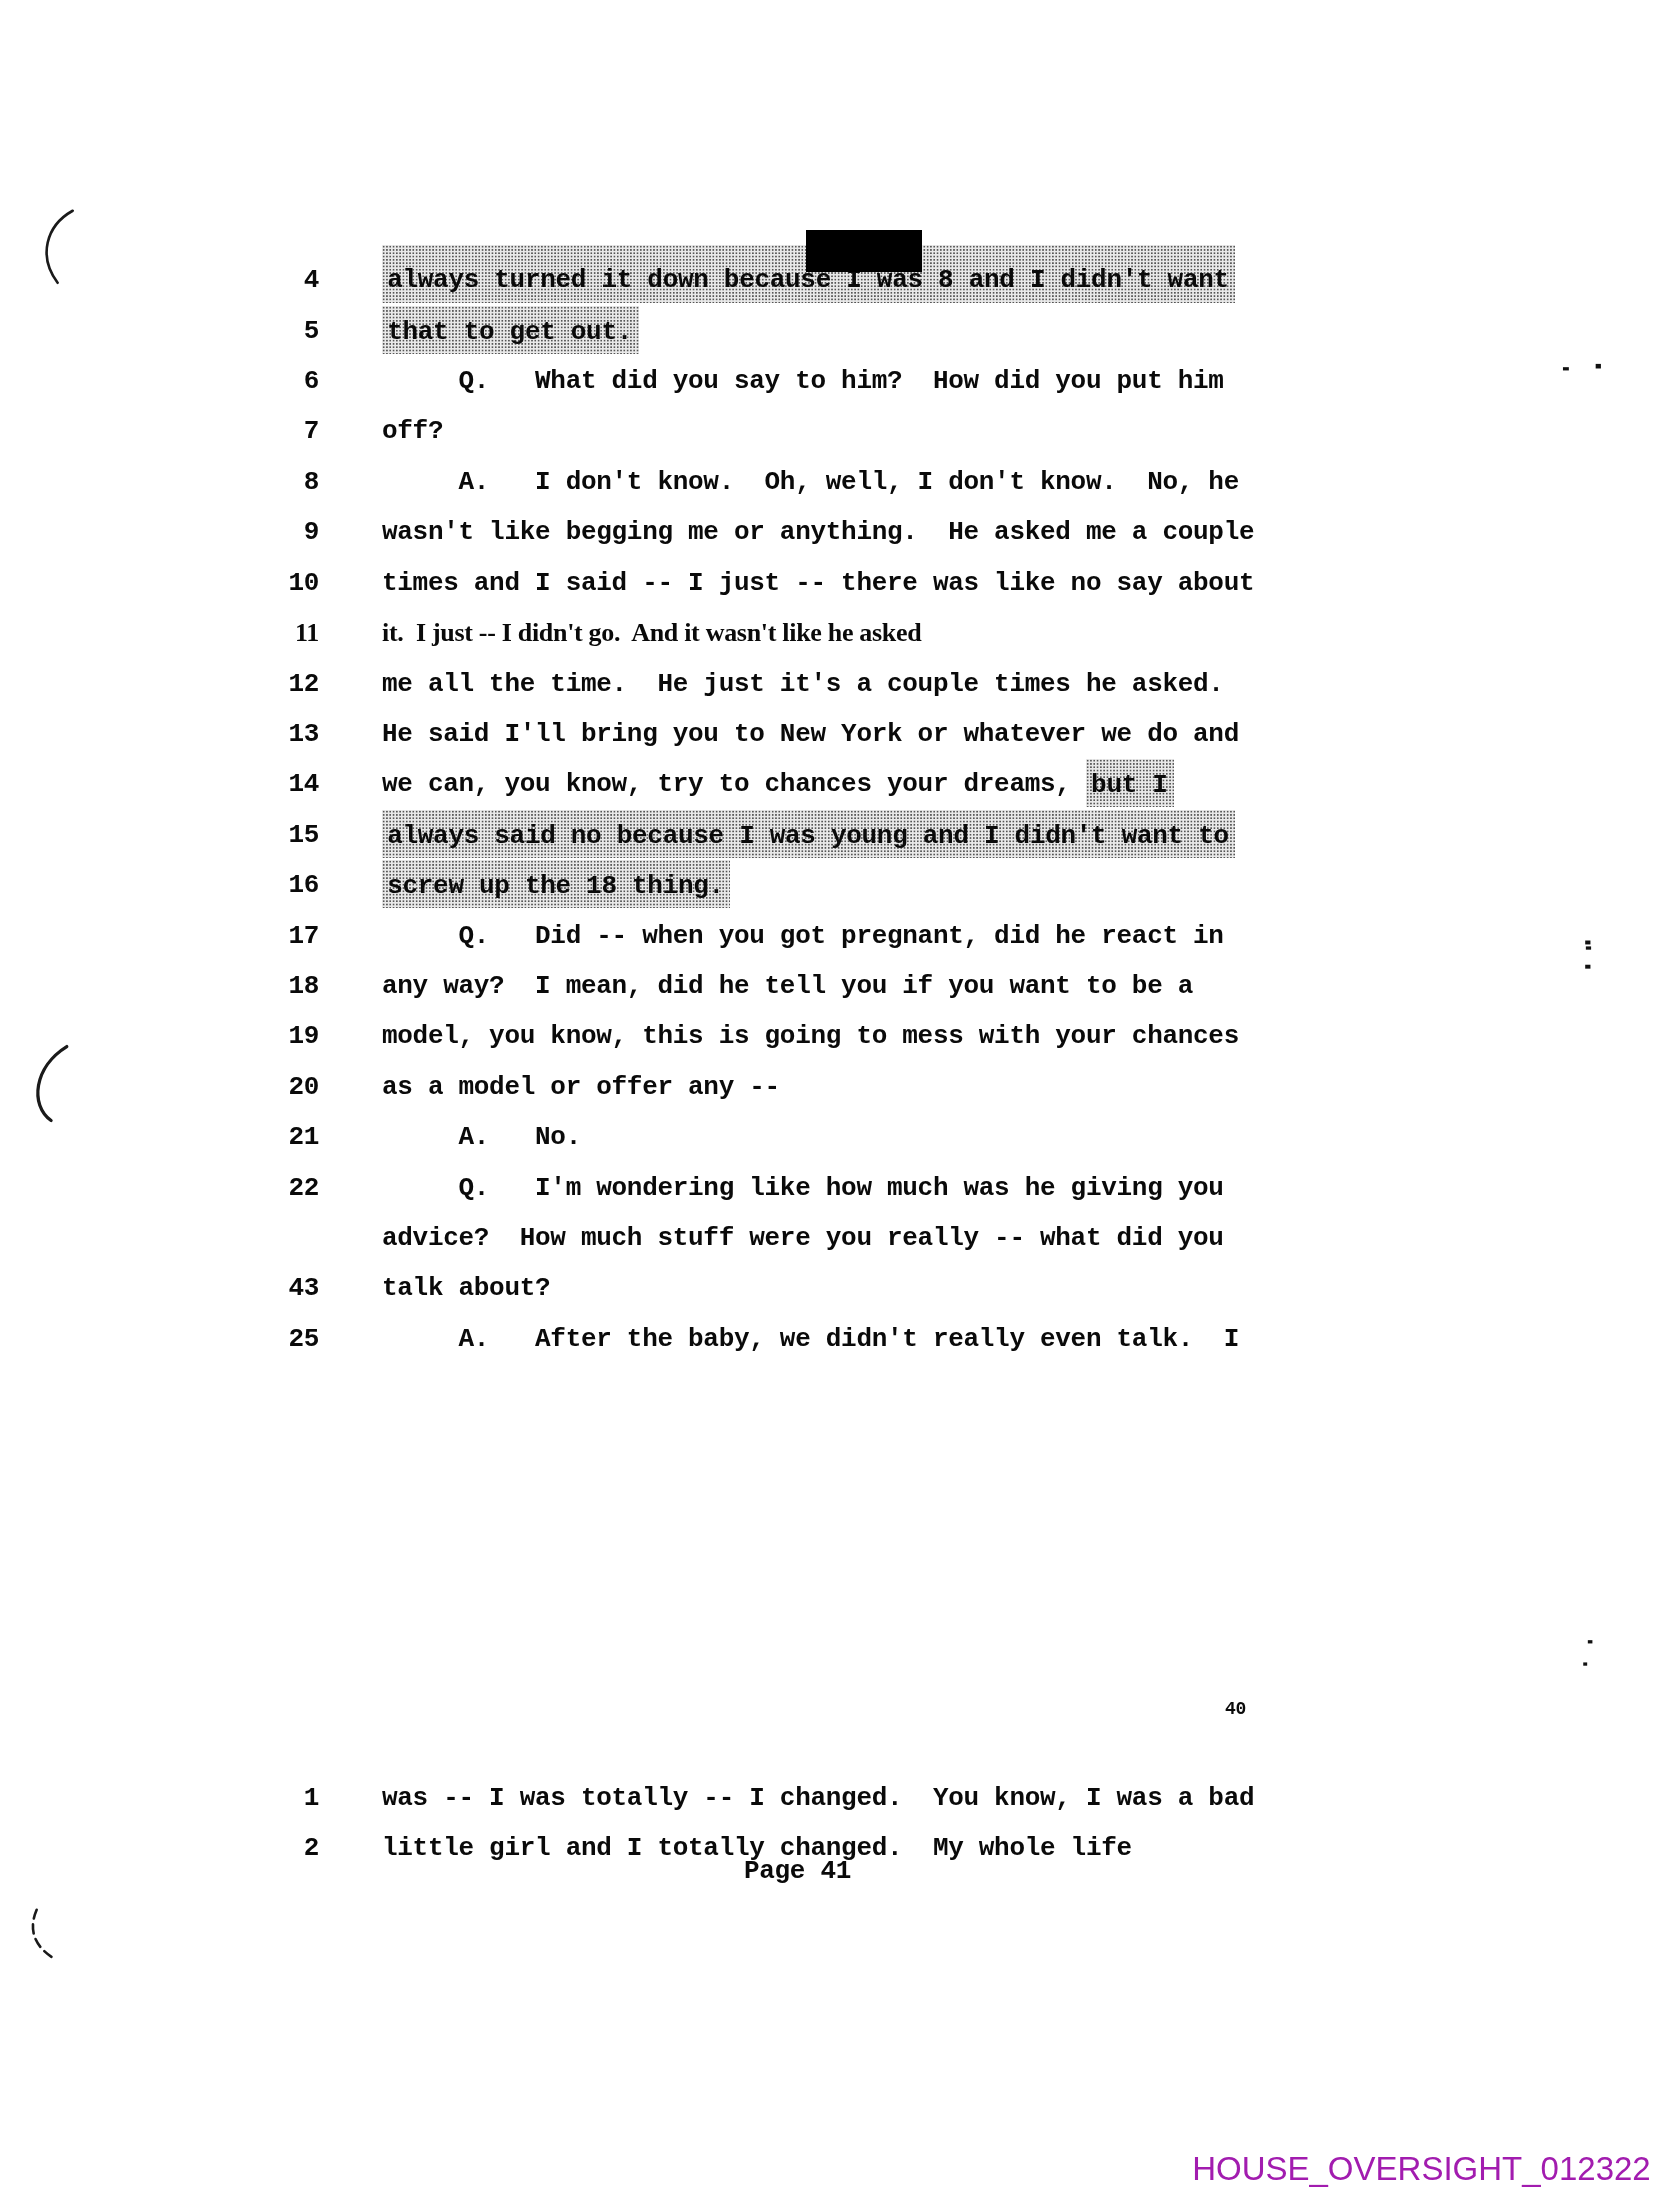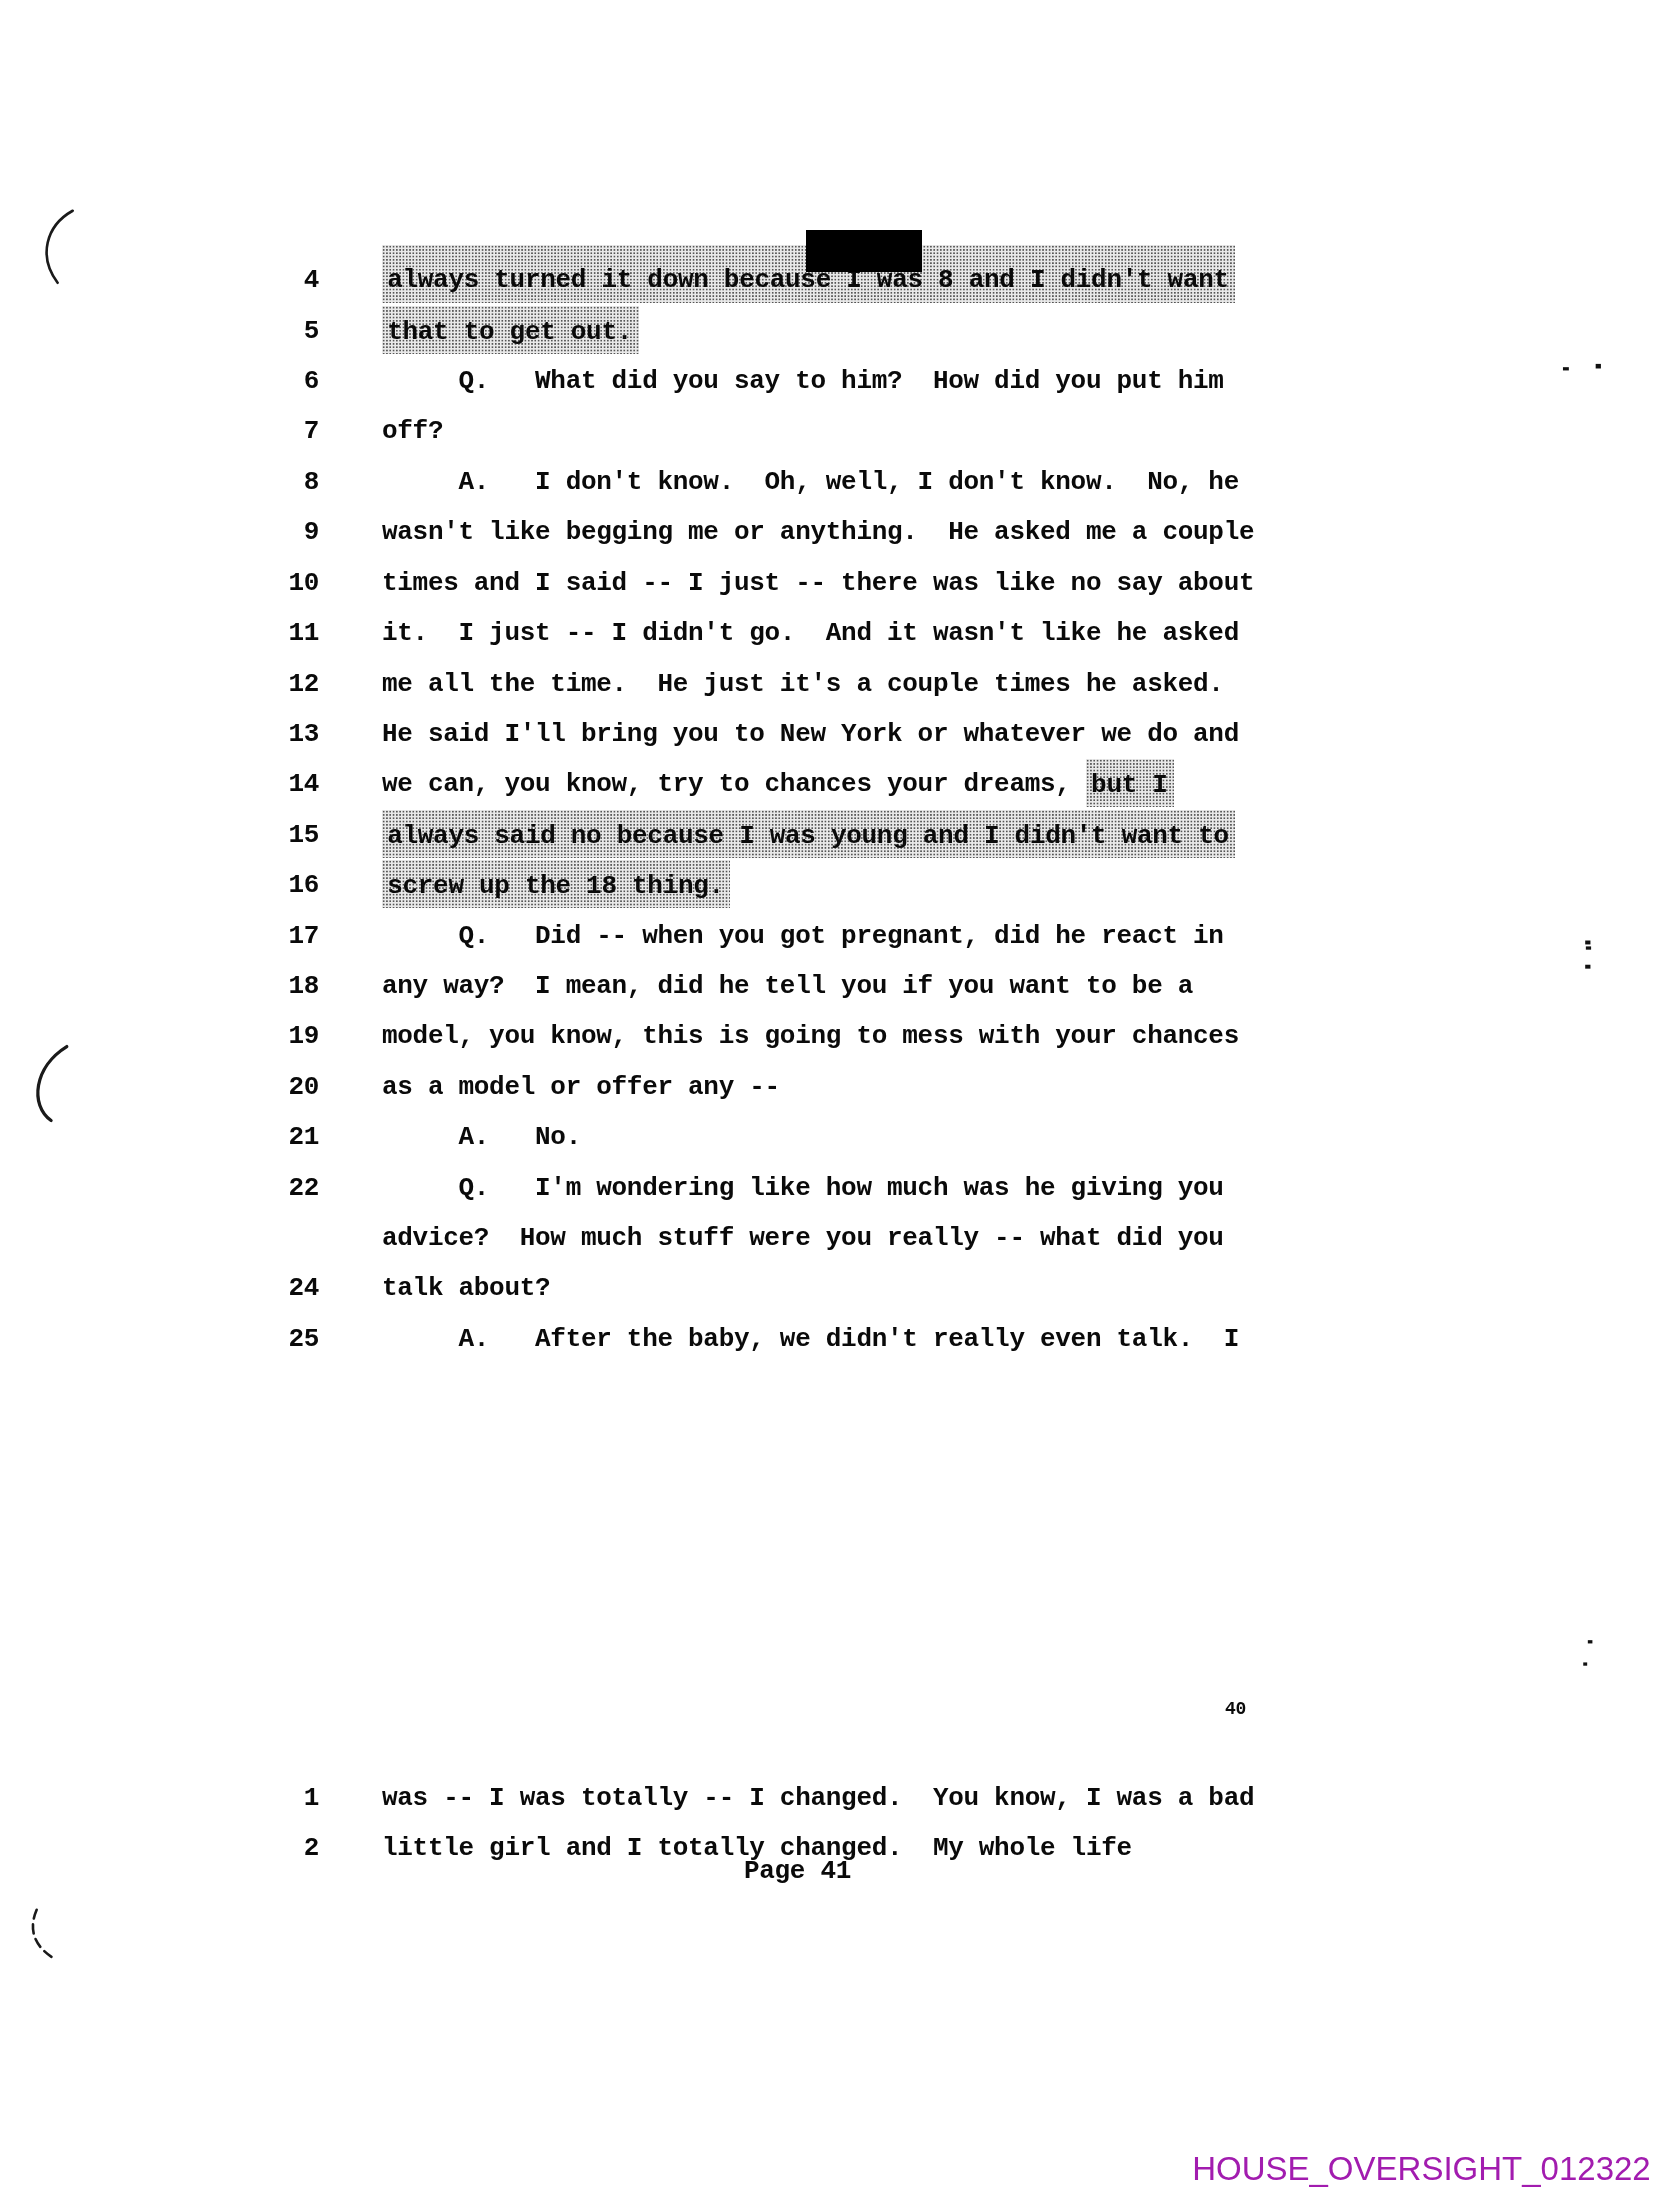--- a/index.html
+++ b/index.html
@@ -98,21 +98,21 @@
         <span class="ltext"><span class="seg">     A.   I don't know.  Oh, well, I don't know.  No, he</span></span>
       </div>
       <div class="trow" style="top: 507px;">
         <span class="lnum">9</span>
         <span class="ltext"><span class="seg">wasn't like begging me or anything.  He asked me a couple</span></span>
       </div>
       <div class="trow" style="top: 558px;">
         <span class="lnum">10</span>
         <span class="ltext"><span class="seg">times and I said -- I just -- there was like no say about</span></span>
       </div>
-      <div class="trow" style="top: 608px;">
+      <div class="trow" style="top: 608px; font-family: Liberation Serif, serif;">
         <span class="lnum">11</span>
         <span class="ltext"><span class="seg">it.  I just -- I didn't go.  And it wasn't like he asked</span></span>
       </div>
       <div class="trow" style="top: 659px;">
         <span class="lnum">12</span>
         <span class="ltext"><span class="seg">me all the time.  He just it's a couple times he asked.</span></span>
       </div>
       <div class="trow" style="top: 709px;">
         <span class="lnum">13</span>
         <span class="ltext"><span class="seg">He said I'll bring you to New York or whatever we do and</span></span>
@@ -150,21 +150,21 @@
         <span class="ltext"><span class="seg">     A.   No.</span></span>
       </div>
       <div class="trow" style="top: 1163px;">
         <span class="lnum">22</span>
         <span class="ltext"><span class="seg">     Q.   I'm wondering like how much was he giving you</span></span>
       </div>
       <div class="trow" style="top: 1213px;">
         <span class="ltext"><span class="seg">advice?  How much stuff were you really -- what did you</span></span>
       </div>
       <div class="trow" style="top: 1263px;">
-        <span class="lnum">24</span>
+        <span class="lnum">43</span>
         <span class="ltext"><span class="seg">talk about?</span></span>
       </div>
       <div class="trow" style="top: 1314px;">
         <span class="lnum">25</span>
         <span class="ltext"><span class="seg">     A.   After the baby, we didn't really even talk.  I</span></span>
       </div>
     </div>
 
   <div id="pagenum-top">40</div>
 

